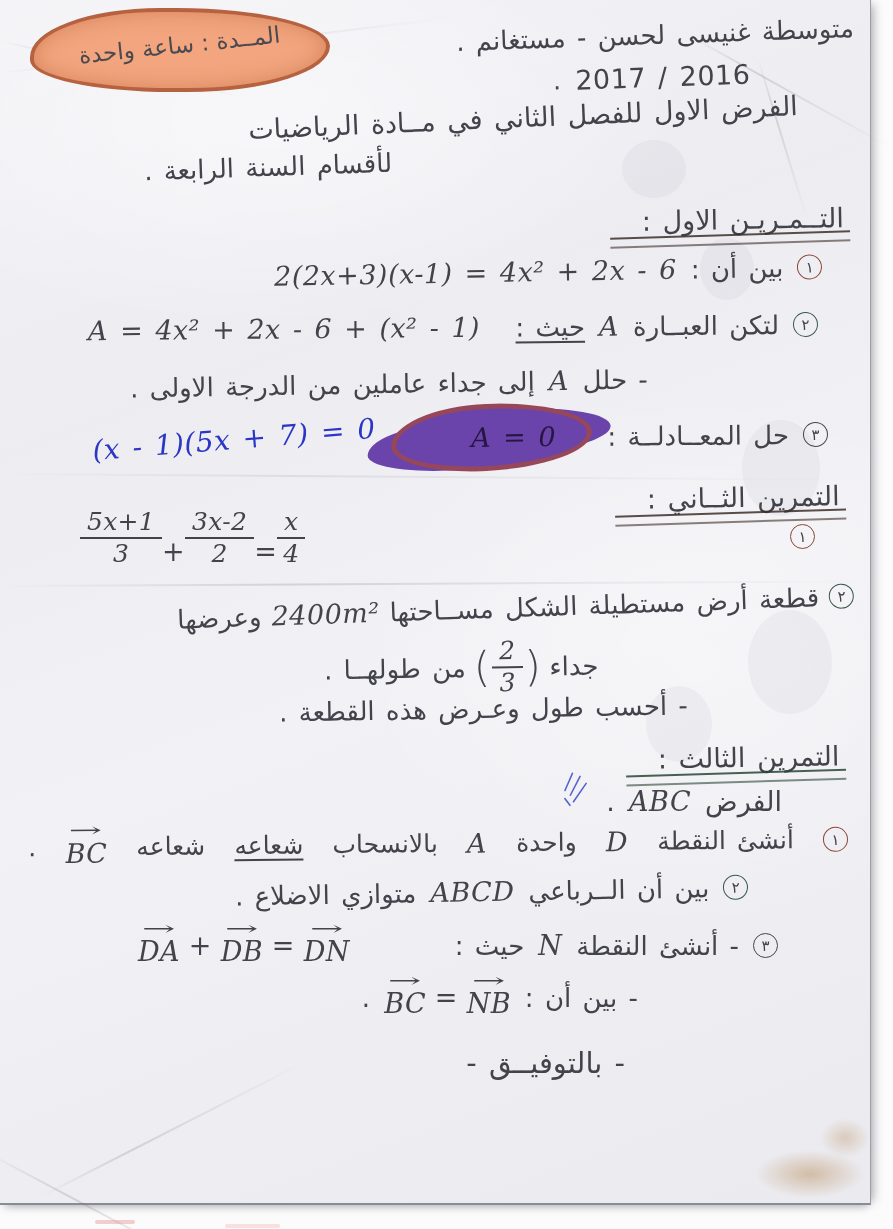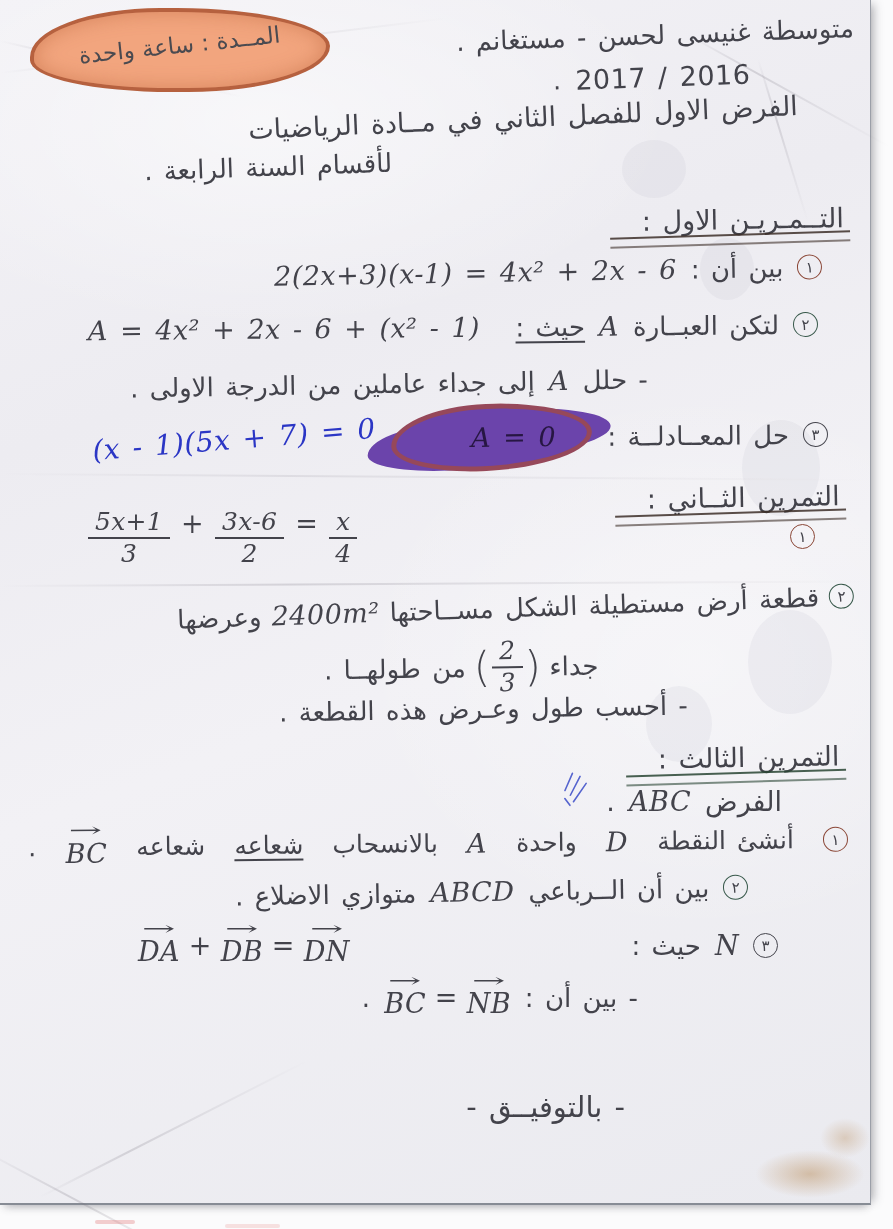--- a/index.html
+++ b/index.html
@@ -46,22 +46,22 @@
 
   .circ{display:inline-flex;align-items:center;justify-content:center;flex:none;
         width:25px;height:25px;border-radius:50%;font-size:15px;border:1.8px solid #8a4636;}
   .circ.c2{border-color:#37584a;}
   .circ.c3{border-color:#45454d;}
 
   .frac{display:inline-flex;flex-direction:column;align-items:center;line-height:1.1;
         font-family:"DejaVu Serif",serif;font-style:italic;font-size:25px;direction:ltr;}
   .frac .num{padding:0 7px 1px;border-bottom:2.2px solid currentColor;}
   .frac .den{padding-top:1px;}
-  .frac-eq{display:inline-flex;align-items:flex-start;gap:11px;direction:ltr;
-           font-family:"DejaVu Serif",serif;font-style:italic;font-size:27px;margin-left:8px;}
+  .frac-eq{display:inline-flex;align-items:flex-end;direction:ltr;
+           font-family:"DejaVu Serif",serif;font-style:italic;font-size:27px;}
   .paren{font-size:42px;font-weight:300;font-style:normal;line-height:1;}
 
   .vec{position:relative;font-family:"DejaVu Serif",serif;font-style:italic;
        direction:ltr;unicode-bidi:isolate;padding-top:12px;font-size:27px;}
   .vec::after{content:"→";position:absolute;top:-7px;left:50%;
        transform:translateX(-50%) scaleX(2.1);font-size:19px;font-style:normal;}
   .ltr-math{display:inline-flex;align-items:center;gap:9px;direction:ltr;
        font-family:"DejaVu Serif",serif;font-style:italic;font-size:27px;}
 
   .hl-orange{position:absolute;left:30px;top:6px;width:300px;height:88px;
@@ -172,21 +172,21 @@
     <span style="display:inline-flex;direction:rtl;align-items:center;gap:14px;padding-top:16px;">
       <span class="circ">١</span>
     </span>
     <span class="frac-eq">
       <span class="frac">
         <span class="num">5x+1</span>
         <span class="den">3</span>
       </span>
       <span>+</span>
       <span class="frac">
-        <span class="num">3x-6</span>
+        <span class="num">3x-2</span>
         <span class="den">2</span>
       </span>
       <span>=</span>
       <span class="frac">
         <span class="num">x</span>
         <span class="den">4</span>
       </span>
     </span>
   </div>
 
@@ -244,20 +244,21 @@
   <div class="line" style="top:876px;right:122px;transform:rotate(-1deg);">
     <span class="circ c2">٢</span>
     <span>بين أن الــرباعي</span>
     <span class="math">ABCD</span>
     <span>متوازي الاضلاع .</span>
   </div>
 
   <div class="line split" style="top:924px;right:92px;left:138px;">
     <span style="display:inline-flex;direction:rtl;align-items:center;gap:14px;">
       <span class="circ c3">٣</span>
+      <span>- أنشئ النقطة</span>
       <span class="math">N</span>
       <span>حيث :</span>
     </span>
     <span class="ltr-math">
       <span class="vec">DA</span>
       <span>+</span>
       <span class="vec">DB</span>
       <span>=</span>
       <span class="vec">DN</span>
     </span>
@@ -266,21 +267,21 @@
   <div class="line" style="top:976px;right:232px;">
     <span>- بين أن :</span>
     <span class="ltr-math">
       <span class="vec">BC</span>
       <span>=</span>
       <span class="vec">NB</span>
     </span>
     <span>.</span>
   </div>
 
-  <div class="line" style="top:1090px;right:245px;font-size:29px;letter-spacing:2px;margin-left:24px;">
+  <div class="line" style="top:1046px;right:245px;font-size:29px;letter-spacing:2px;margin-left:24px;">
     <span>- بالتوفيــق -</span>
   </div>
 
   <div class="stain" style="left:755px;top:1150px;width:110px;height:48px;"></div>
   <div class="stain" style="left:820px;top:1118px;width:50px;height:40px;opacity:.7;"></div>
 </div>
 
 <div class="pink-smudge" style="left:95px;top:1220px;width:40px;"></div>
 <div class="pink-smudge" style="left:225px;top:1224px;width:55px;opacity:.6;"></div>
 

